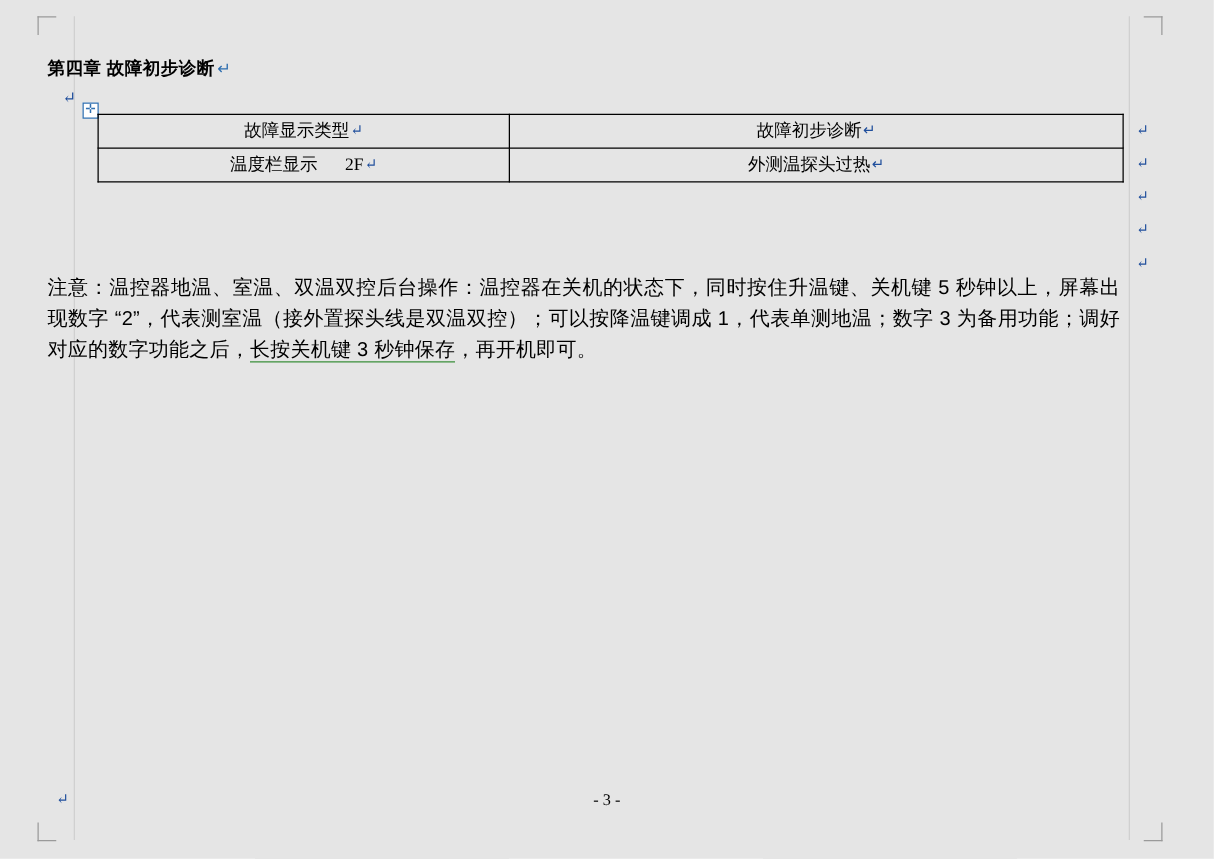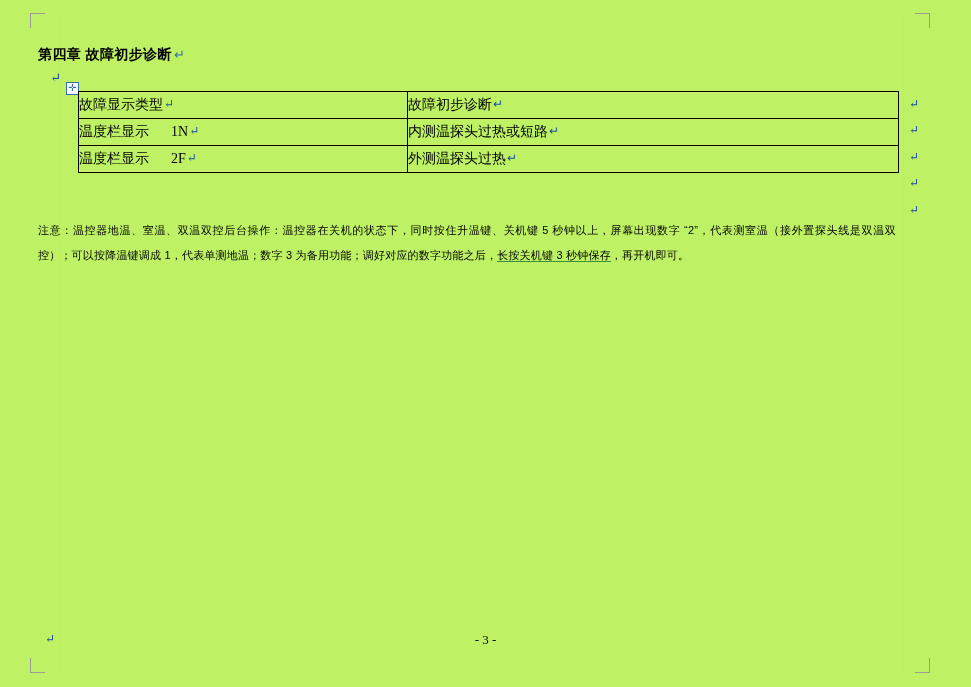--- a/index.html
+++ b/index.html
@@ -15,21 +15,21 @@
     overflow: hidden;
     position: relative;
   }
 
   
   .page {
     position: absolute;
     left: 0; top: 0;
     width: 971px;
     height: 687px;
-    background: #bef264;
+    background: #e5e5e5;
   }
 
   
   .mark {
     position: absolute;
     border-color: #9a9a9a;
     border-style: solid;
     border-width: 0;
   }
   .mark.tl { left: 30px;  top: 13px;  width: 14px; height: 14px; border-left-width: 1px; border-top-width: 1px; }
@@ -94,20 +94,21 @@
     position: absolute;
     left: 78px;
     top: 91px;
     width: 818px;
     border-collapse: collapse;
     table-layout: fixed;
   }
   table.doc-table td {
     border: 1px solid #000000;
     height: 26px;
+    text-align: center;
     vertical-align: middle;
     font-size: 14px;
     font-family: "Liberation Serif", "DejaVu Serif", serif;
     padding: 0;
   }
   table.doc-table td.col1 { width: 328px; }
   table.doc-table td.col2 { width: 490px; font-family: Liberation Serif, serif; }
 
   .cell-inner {
     display: inline-block;
@@ -137,21 +138,21 @@
     padding-left: 6px;
   }
 
   
   .note {
     position: absolute;
     left: 38px;
     top: 218px;
     width: 858px;
     font-family: "Liberation Sans", "DejaVu Sans", sans-serif;
-    font-size: 11px;
+    font-size: 16px;
     line-height: 25px;
     text-align: justify;
     letter-spacing: 0.2px;
   }
   .note .u-green {
     border-bottom: 1px solid #3a8f3a;
   }
 
   
   .footer-mark {
@@ -196,28 +197,20 @@
       <tr>
         <td class="col1">
           <span class="cell-inner"><span>故障显示类型</span><span class="cell-mark">↵</span></span>
         </td>
         <td class="col2">
           <span class="cell-inner"><span>故障初步诊断</span><span class="cell-mark">↵</span></span>
         </td>
       </tr>
       <tr>
         <td class="col1">
-          <span class="cell-inner"><span>温度栏显示</span><span class="gap"></span><span>1N</span><span class="cell-mark">↵</span></span>
-        </td>
-        <td class="col2">
-          <span class="cell-inner"><span>内测温探头过热或短路</span><span class="cell-mark">↵</span></span>
-        </td>
-      </tr>
-      <tr>
-        <td class="col1">
           <span class="cell-inner"><span>温度栏显示</span><span class="gap"></span><span>2F</span><span class="cell-mark">↵</span></span>
         </td>
         <td class="col2">
           <span class="cell-inner"><span>外测温探头过热</span><span class="cell-mark">↵</span></span>
         </td>
       </tr>
     </tbody>
   </table>
 
   <div class="row-marks">

